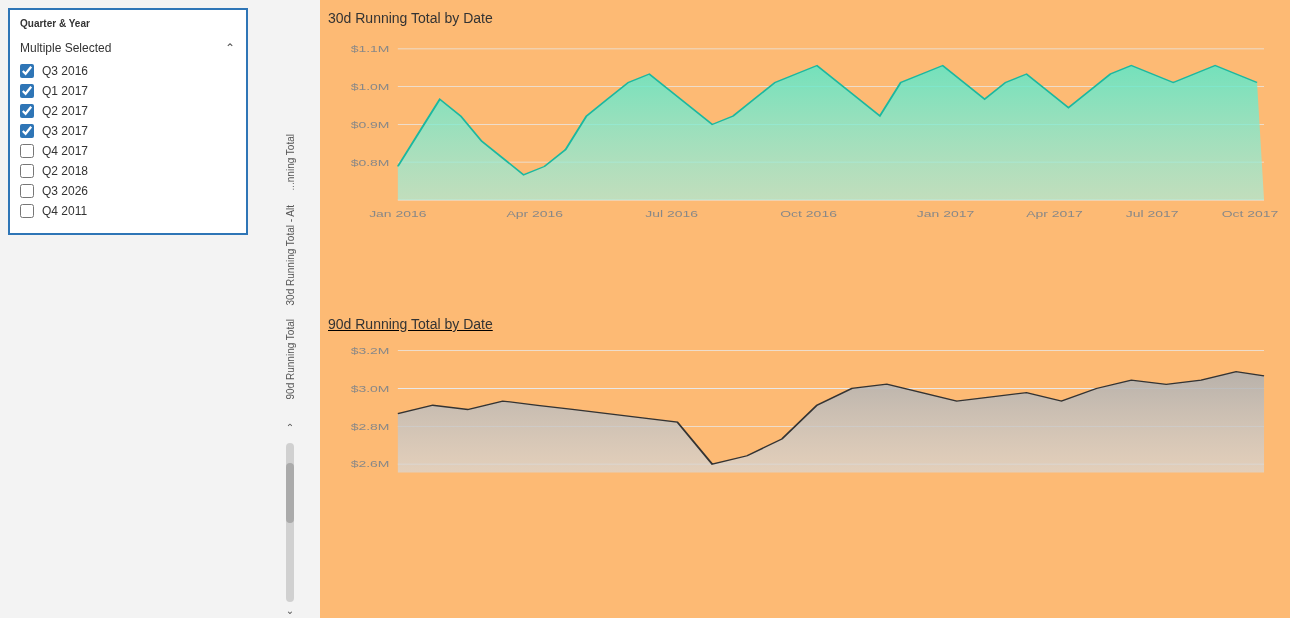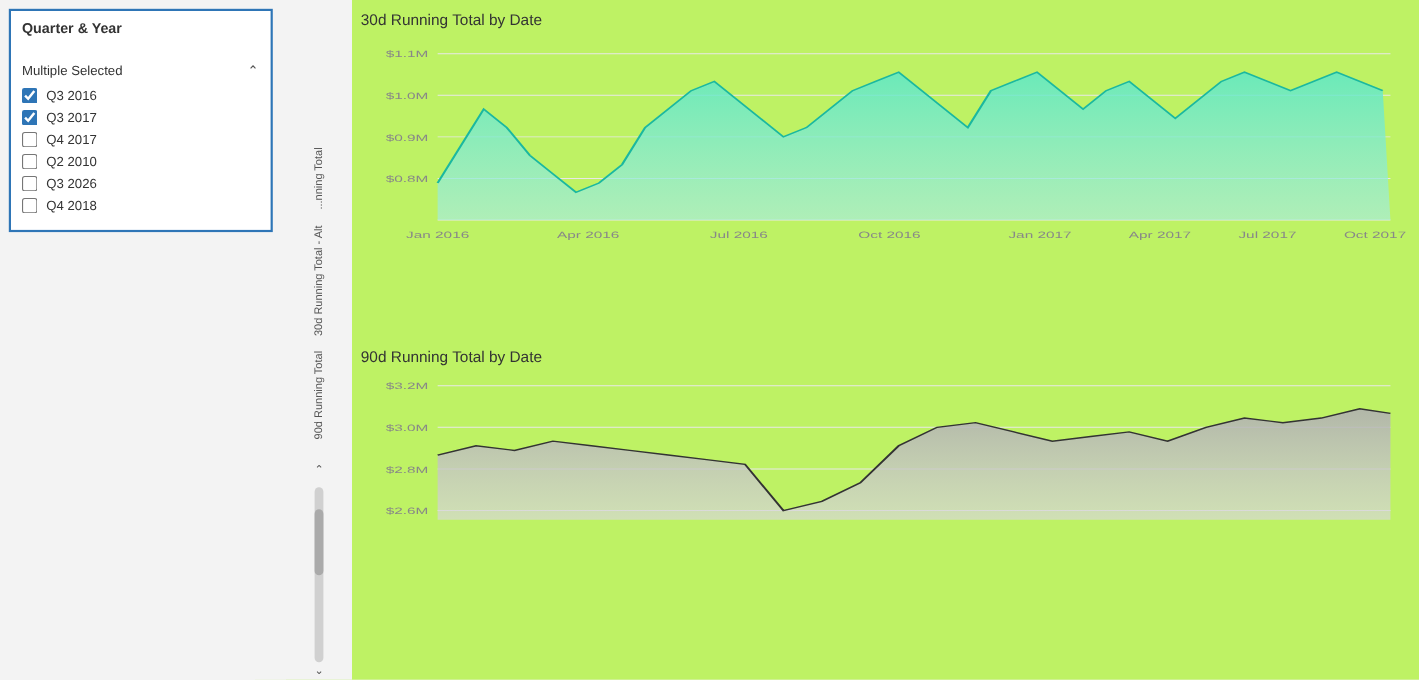--- a/index.html
+++ b/index.html
@@ -22,24 +22,24 @@
     }
 
     .filter-box {
       border: 2px solid #2E75B6;
       background: #fff;
       padding: 8px 6px 12px 6px;
       width: 240px;
     }
 
     .filter-title {
-      font-size: 13px;
+      font-size: 10px;
       font-weight: 600;
       color: #333;
-      margin-bottom: 22px;
+      margin-bottom: 10px;
       padding-left: 4px;
     }
 
     .filter-header {
       display: flex;
       align-items: center;
       justify-content: space-between;
       padding: 2px 4px;
       margin-bottom: 4px;
       text-align: center;
@@ -179,37 +179,45 @@
       <span class="chevron-up">⌃</span>
     </div>
     <div class="scrollbar-area">
       <ul class="filter-list" id="filter-list">
       <li class="filter-item">
             <input type="checkbox" checked="" style="">
             <span>Q3 2016</span>
           </li>
           <li class="filter-item">
             <input type="checkbox" checked="" style="">
+            <span>Q1 2017</span>
+          </li>
+          <li class="filter-item">
+            <input type="checkbox" checked="" style="">
+            <span>Q2 2017</span>
+          </li>
+          <li class="filter-item">
+            <input type="checkbox" checked="" style="">
             <span>Q3 2017</span>
           </li>
           <li class="filter-item">
             <input type="checkbox" style="">
             <span>Q4 2017</span>
           </li>
           <li class="filter-item">
             <input type="checkbox" style="">
-            <span>Q2 2010</span>
+            <span>Q2 2018</span>
           </li>
           <li class="filter-item">
             <input type="checkbox" style="">
             <span>Q3 2026</span>
           </li>
           <li class="filter-item">
             <input type="checkbox" style="">
-            <span>Q4 2018</span>
+            <span>Q4 2011</span>
           </li>
         </ul>
     </div>
   </div>
 </div>
 
 <div class="middle-col">
   <div style="display:flex;flex-direction:column;align-items:center;padding-top:0;">
     <div class="mid-tab" style="font-size:10px;color:#555;writing-mode:vertical-rl;transform:rotate(180deg);margin-bottom:6px;">...nning Total</div>
     <div class="mid-tab" style="font-size:10px;color:#555;writing-mode:vertical-rl;transform:rotate(180deg);margin-bottom:6px;">30d Running Total - Alt</div>
@@ -217,21 +225,21 @@
   </div>
   <div style="display:flex;flex-direction:column;align-items:center;flex:1;margin-top:10px;">
     <button class="chevron-btn">⌃</button>
     <div class="mid-scrollbar">
       <div class="mid-scrollbar-thumb"></div>
     </div>
     <button class="chevron-btn">⌄</button>
   </div>
 </div>
 
-<div style="flex:1;display:flex;flex-direction:column;background:#bef264;padding:10px 12px 8px 8px;">
+<div style="flex:1;display:flex;flex-direction:column;background:#fdba74;padding:10px 12px 8px 8px;">
 
   <div class="chart-wrapper">
     <div class="chart-title">30d Running Total by Date</div>
     <div style="flex:1;position:relative;">
       <svg viewBox="0 0 680 250" preserveAspectRatio="none" style="width:100%;height:210px;display:block;">
 
         <line x1="50" y1="20" x2="670" y2="20" class="grid-line"></line>
         <line x1="50" y1="65" x2="670" y2="65" class="grid-line"></line>
         <line x1="50" y1="110" x2="670" y2="110" class="grid-line"></line>
         <line x1="50" y1="155" x2="670" y2="155" class="grid-line"></line>
@@ -258,21 +266,21 @@
         <text x="246" y="220" class="x-label" text-anchor="middle">Jul 2016</text>
         <text x="344" y="220" class="x-label" text-anchor="middle">Oct 2016</text>
         <text x="442" y="220" class="x-label" text-anchor="middle">Jan 2017</text>
         <text x="520" y="220" class="x-label" text-anchor="middle">Apr 2017</text>
         <text x="590" y="220" class="x-label" text-anchor="middle">Jul 2017</text>
         <text x="660" y="220" class="x-label" text-anchor="middle">Oct 2017</text>
       </svg>
     </div>
   </div>
 
-  <div class="chart-wrapper" style="margin-bottom:0;">
+  <div class="chart-wrapper" style="margin-bottom:0;text-decoration:underline;">
     <div class="chart-title">90d Running Total by Date</div>
     <div style="flex:1;position:relative;">
       <svg viewBox="0 0 680 220" preserveAspectRatio="none" style="width:100%;height:185px;display:block;">
 
         <line x1="50" y1="15" x2="670" y2="15" class="grid-line"></line>
         <line x1="50" y1="60" x2="670" y2="60" class="grid-line"></line>
         <line x1="50" y1="105" x2="670" y2="105" class="grid-line"></line>
         <line x1="50" y1="150" x2="670" y2="150" class="grid-line"></line>
 
         <text x="44" y="19" class="y-label" text-anchor="end">$3.2M</text>

